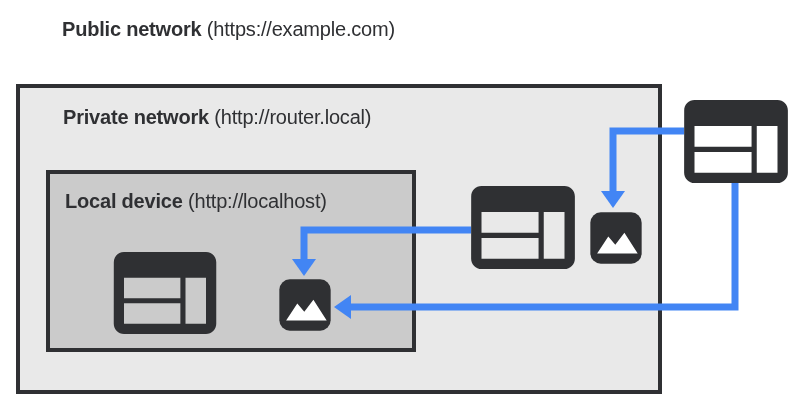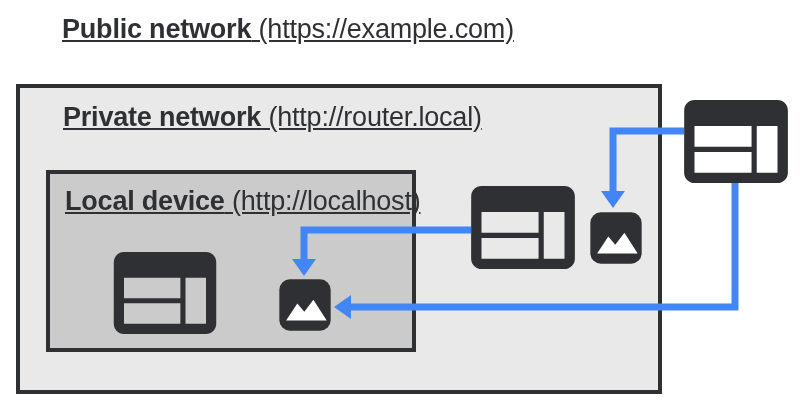--- a/index.html
+++ b/index.html
@@ -10,26 +10,25 @@
   }
   .stage {
     position: relative;
     width: 800px;
     height: 420px;
     background: var(--page_bg, #ffffff);
     overflow: hidden;
   }
   .zone-label {
     position: absolute;
-    font-size: 27px;
+    font-size: 20px;
     line-height: 26px;
     color: var(--dark, #2f3033);
     white-space: nowrap;
     letter-spacing: -0.2px;
-    text-decoration: underline;
   }
   .zone-label .b { font-weight: 700; }
   .zone-label .r { font-weight: 400; }
   .zone {
     position: absolute;
     box-sizing: border-box;
     border: 4px solid var(--dark, #2f3033);
   }
   #private-zone {
     left: 16px; top: 84px;

